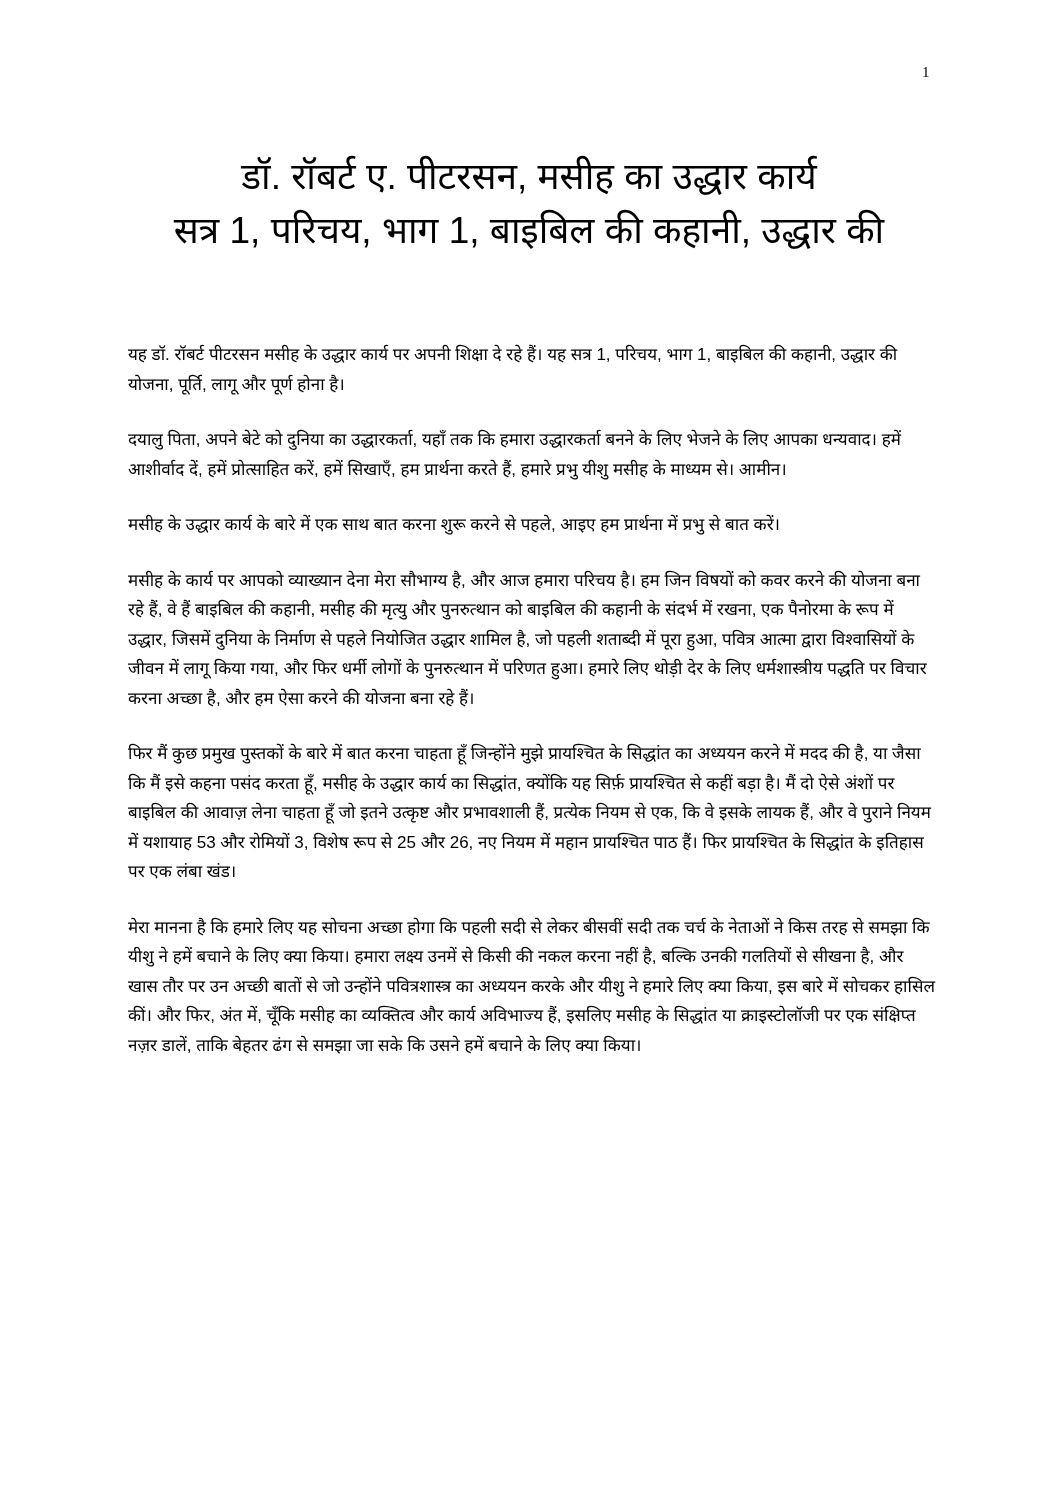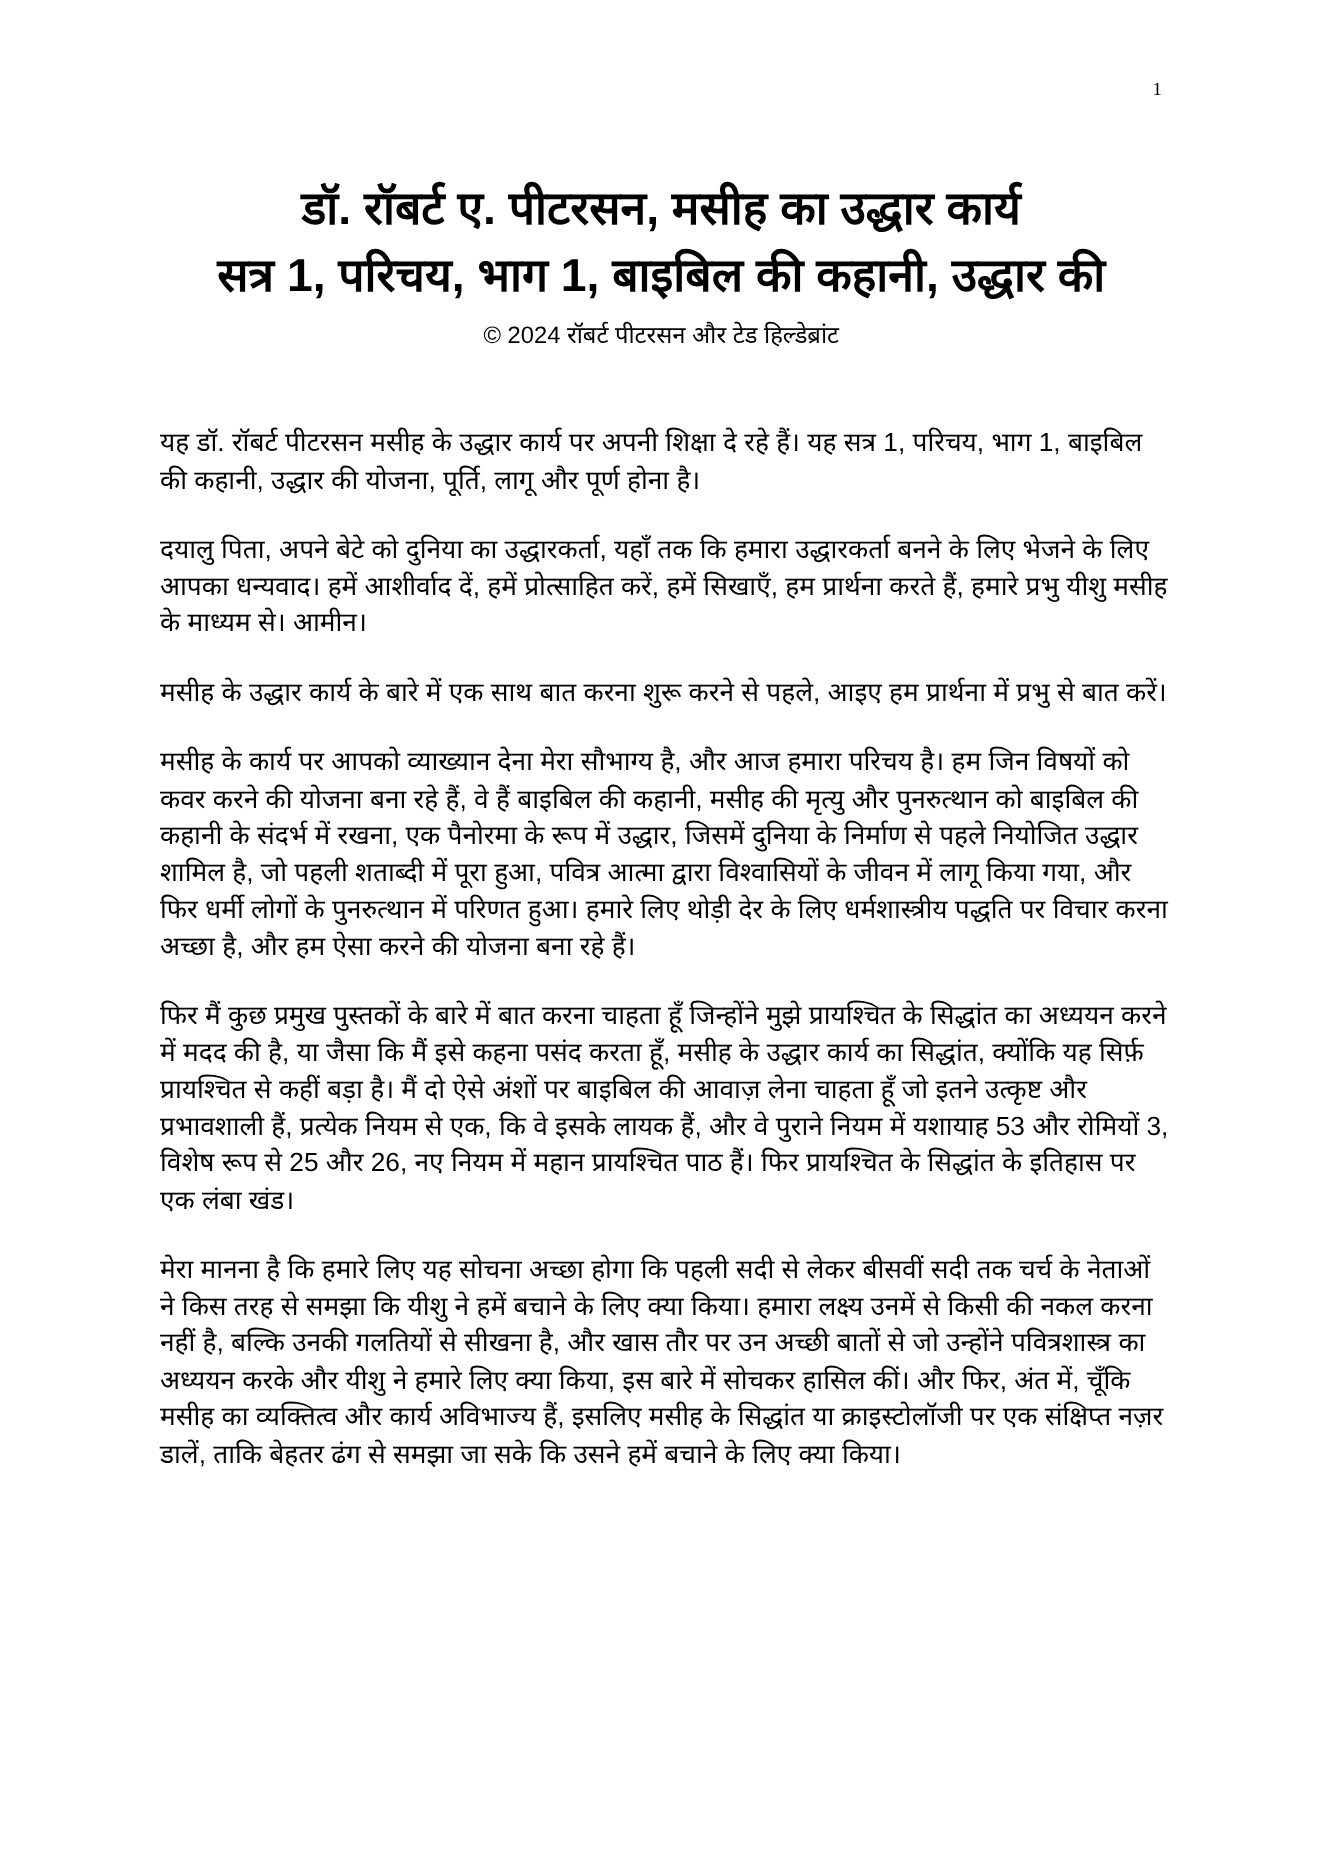--- a/index.html
+++ b/index.html
@@ -23,53 +23,52 @@
       font-size: 15px;
     }
     .header {
       position: absolute;
       top: 132px;
       left: 100px;
       width: 858px;
       text-align: center;
     }
     .title {
-      margin: 8px;
+      margin: 18px;
       font-size: 37px;
-      font-weight: bold;
+      font-weight: normal;
       line-height: 54px;
     }
     .copyright {
       margin: 0;
       font-size: 19px;
       line-height: 26px;
     }
     .body-text {
       position: absolute;
       top: 340px;
       left: 128px;
       width: 808px;
     }
     .para {
       margin: 0 0 26px 0;
-      font-size: 21px;
+      font-size: 17px;
       line-height: 29.5px;
     }
   </style>
 </head>
 <body>
 
 <div class="page-number">1</div>
 
 <div class="header">
   <h1 class="title">
     <div>डॉ. रॉबर्ट ए. पीटरसन, मसीह का उद्धार कार्य</div>
     <div>सत्र 1, परिचय, भाग 1, बाइबिल की कहानी, उद्धार की</div>
   </h1>
-  <p class="copyright">© 2024 रॉबर्ट पीटरसन और टेड हिल्डेब्रांट</p>
 </div>
 
 <div class="body-text">
   <p class="para">यह डॉ. रॉबर्ट पीटरसन मसीह के उद्धार कार्य पर अपनी शिक्षा दे रहे हैं। यह सत्र 1, परिचय, भाग 1, बाइबिल की कहानी, उद्धार की योजना, पूर्ति, लागू और पूर्ण होना है।</p>
   <p class="para">दयालु पिता, अपने बेटे को दुनिया का उद्धारकर्ता, यहाँ तक कि हमारा उद्धारकर्ता बनने के लिए भेजने के लिए आपका धन्यवाद। हमें आशीर्वाद दें, हमें प्रोत्साहित करें, हमें सिखाएँ, हम प्रार्थना करते हैं, हमारे प्रभु यीशु मसीह के माध्यम से। आमीन।</p>
   <p class="para">मसीह के उद्धार कार्य के बारे में एक साथ बात करना शुरू करने से पहले, आइए हम प्रार्थना में प्रभु से बात करें।</p>
   <p class="para">मसीह के कार्य पर आपको व्याख्यान देना मेरा सौभाग्य है, और आज हमारा परिचय है। हम जिन विषयों को कवर करने की योजना बना रहे हैं, वे हैं बाइबिल की कहानी, मसीह की मृत्यु और पुनरुत्थान को बाइबिल की कहानी के संदर्भ में रखना, एक पैनोरमा के रूप में उद्धार, जिसमें दुनिया के निर्माण से पहले नियोजित उद्धार शामिल है, जो पहली शताब्दी में पूरा हुआ, पवित्र आत्मा द्वारा विश्वासियों के जीवन में लागू किया गया, और फिर धर्मी लोगों के पुनरुत्थान में परिणत हुआ। हमारे लिए थोड़ी देर के लिए धर्मशास्त्रीय पद्धति पर विचार करना अच्छा है, और हम ऐसा करने की योजना बना रहे हैं।</p>
   <p class="para">फिर मैं कुछ प्रमुख पुस्तकों के बारे में बात करना चाहता हूँ जिन्होंने मुझे प्रायश्चित के सिद्धांत का अध्ययन करने में मदद की है, या जैसा कि मैं इसे कहना पसंद करता हूँ, मसीह के उद्धार कार्य का सिद्धांत, क्योंकि यह सिर्फ़ प्रायश्चित से कहीं बड़ा है। मैं दो ऐसे अंशों पर बाइबिल की आवाज़ लेना चाहता हूँ जो इतने उत्कृष्ट और प्रभावशाली हैं, प्रत्येक नियम से एक, कि वे इसके लायक हैं, और वे पुराने नियम में यशायाह 53 और रोमियों 3, विशेष रूप से 25 और 26, नए नियम में महान प्रायश्चित पाठ हैं। फिर प्रायश्चित के सिद्धांत के इतिहास पर एक लंबा खंड।</p>
   <p class="para">मेरा मानना है कि हमारे लिए यह सोचना अच्छा होगा कि पहली सदी से लेकर बीसवीं सदी तक चर्च के नेताओं ने किस तरह से समझा कि यीशु ने हमें बचाने के लिए क्या किया। हमारा लक्ष्य उनमें से किसी की नकल करना नहीं है, बल्कि उनकी गलतियों से सीखना है, और खास तौर पर उन अच्छी बातों से जो उन्होंने पवित्रशास्त्र का अध्ययन करके और यीशु ने हमारे लिए क्या किया, इस बारे में सोचकर हासिल कीं। और फिर, अंत में, चूँकि मसीह का व्यक्तित्व और कार्य अविभाज्य हैं, इसलिए मसीह के सिद्धांत या क्राइस्टोलॉजी पर एक संक्षिप्त नज़र डालें, ताकि बेहतर ढंग से समझा जा सके कि उसने हमें बचाने के लिए क्या किया।</p>
 </div>

